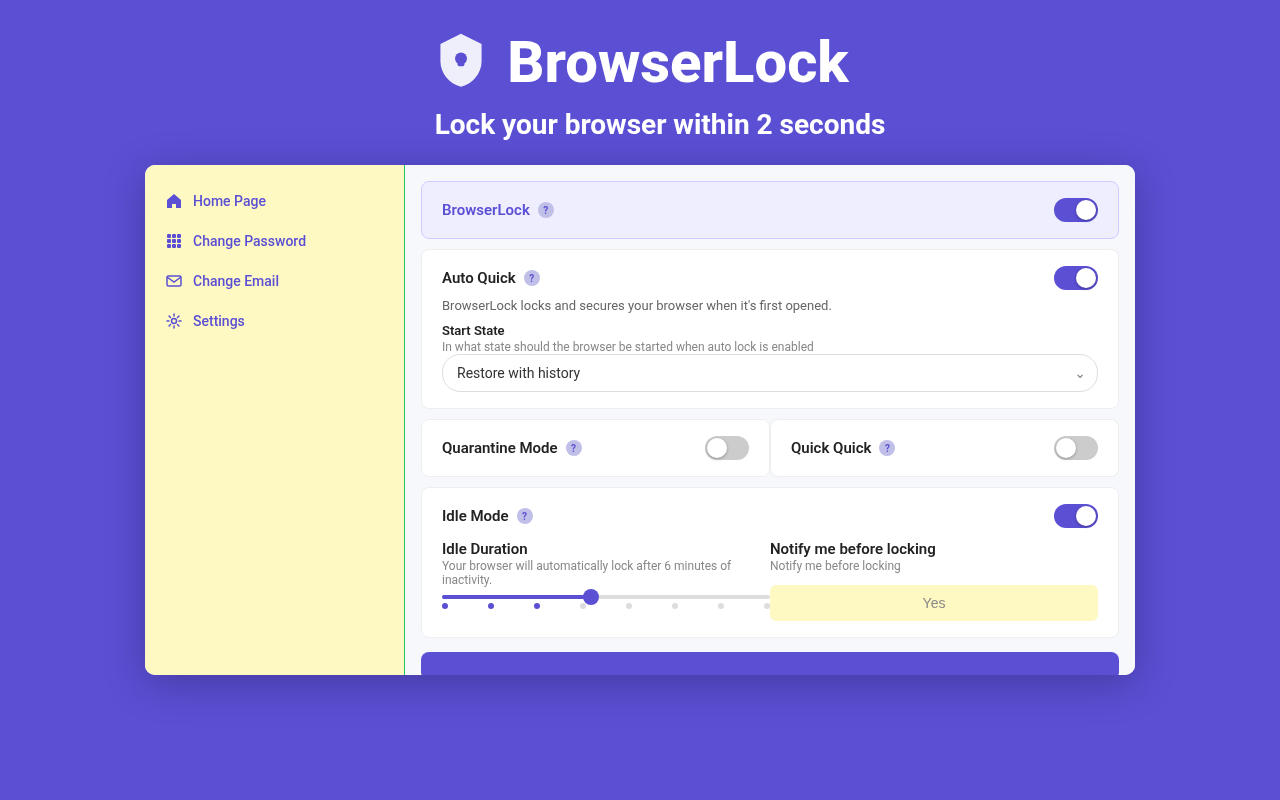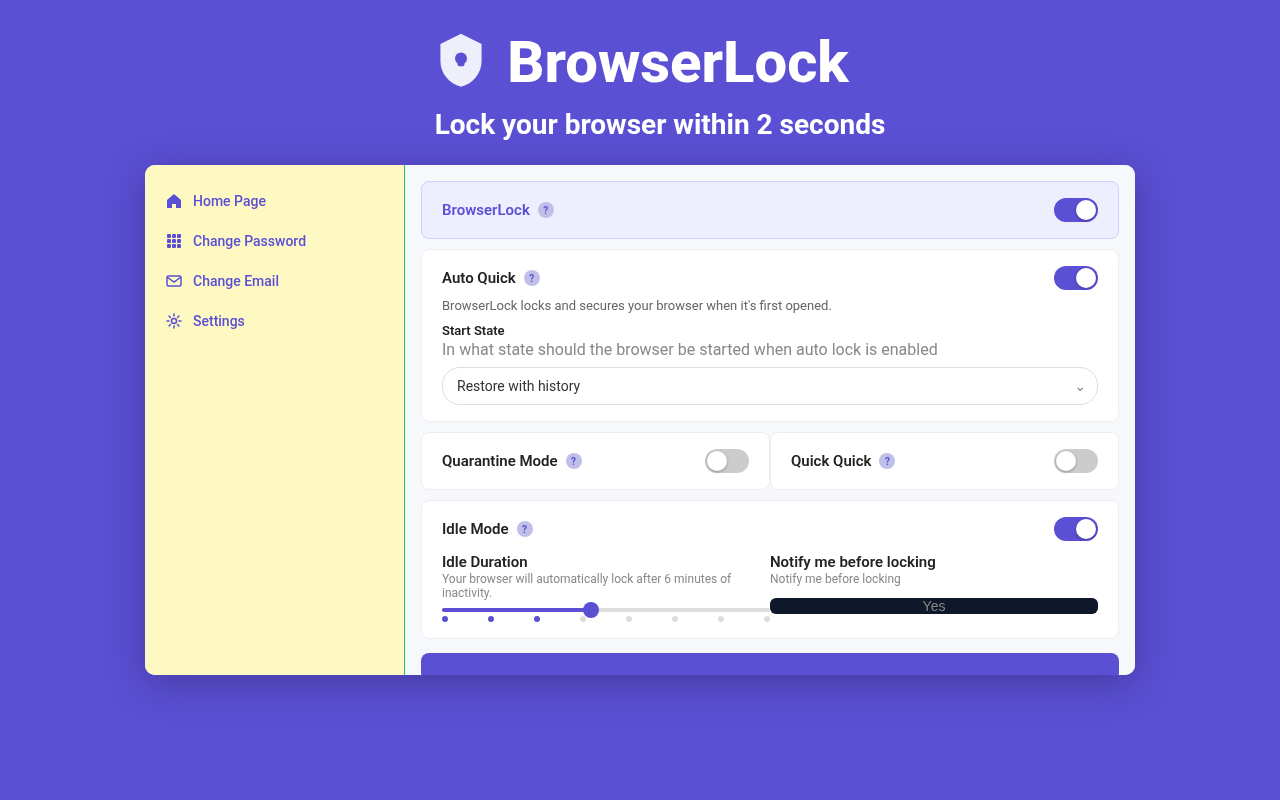--- a/index.html
+++ b/index.html
@@ -200,23 +200,22 @@
 
     
     .section-title {
       font-size: 13px;
       font-weight: 600;
       color: #222;
       margin-top: 10px;
       margin-bottom: 2px;
     }
     .section-subtitle {
-      font-size: 16px;
+      font-size: 12px;
       color: #888;
-      margin-bottom: 8px;
     }
 
     
     .dropdown {
       width: 100%;
       padding: 10px 14px;
       border: 1px solid #ddd;
       border-radius: 18px;
       font-size: 14px;
       color: #333;
@@ -283,22 +282,22 @@
       width: 6px;
       height: 6px;
       border-radius: 50%;
       background: #ddd;
     }
     .slider-dot.active { background: #5b4fd4; }
 
     
     .yes-btn {
       width: 100%;
-      padding: 0;
-      background: #0f172a;
+      padding: 10px;
+      background: #fef9c3;
       border: none;
       border-radius: 6px;
       font-size: 14px;
       font-weight: 500;
       color: #888;
       cursor: pointer;
       margin-top: 8px;
     }
 
     

